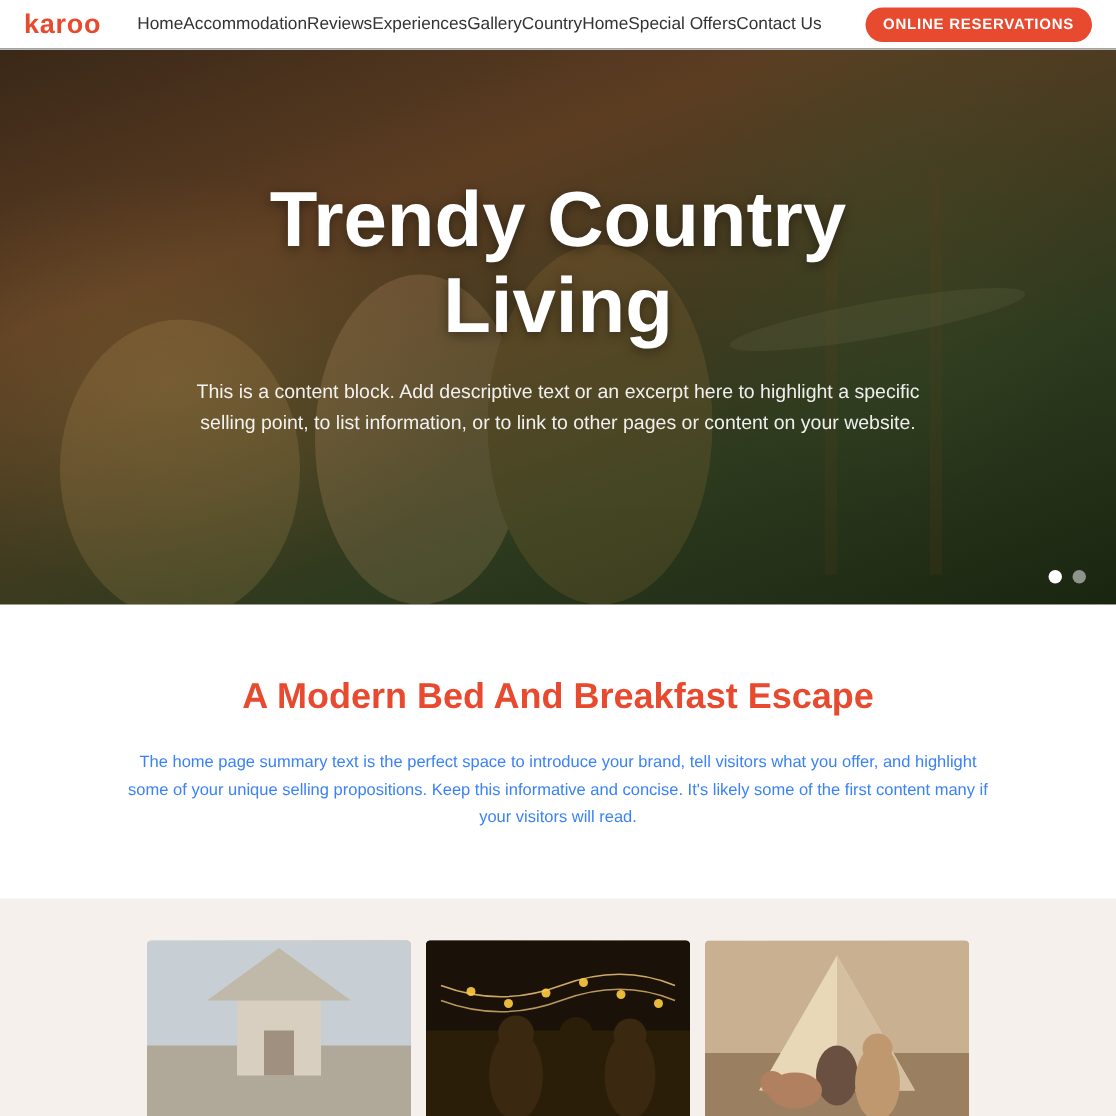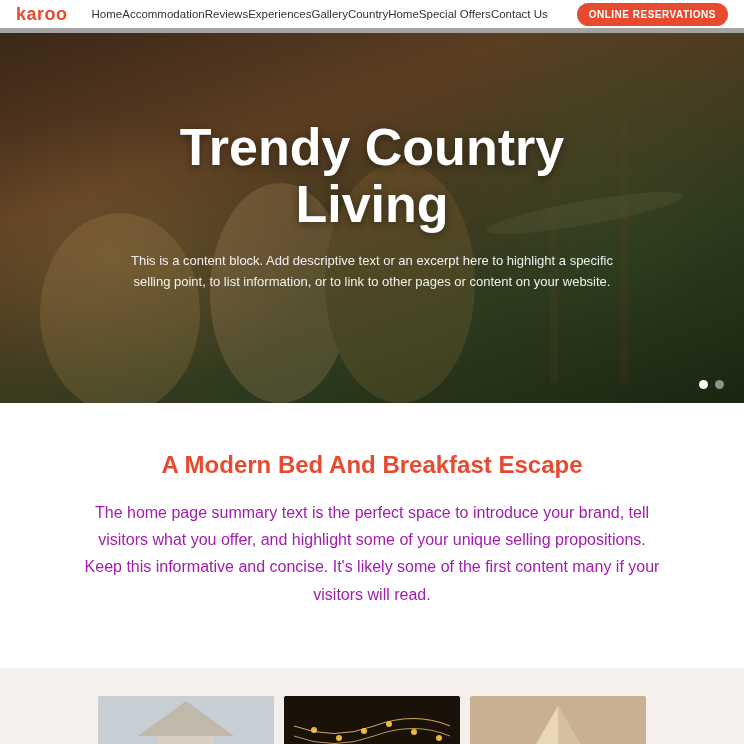--- a/index.html
+++ b/index.html
@@ -5,21 +5,21 @@
     * { margin: 0; padding: 0; box-sizing: border-box; }
     body { font-family: 'Helvetica Neue', Arial, sans-serif; width: 744px; overflow-x: hidden; background: #fff; }
 
     
     nav {
       display: flex;
       align-items: center;
       height: 33px;
       background: #fff;
       padding: 0 16px;
-      border-bottom: 5px solid #a3a3a3;
+      border-bottom: 1px solid #a3a3a3;
       position: relative;
       z-index: 10;
     }
     .nav-logo {
       font-size: 18px;
       font-weight: 700;
       color: #e84a2f;
       margin-right: 24px;
       letter-spacing: 0.5px;
     }
@@ -121,32 +121,32 @@
       background: rgba(255,255,255,0.5);
     }
     .dot.active {
       background: #fff;
     }
 
     
     .intro-section {
       background: #fff;
       text-align: center;
-      padding: 48px 80px 60px;
+      padding: 48px 80px 44px;
     }
     .intro-heading {
       font-size: 24px;
       font-weight: 700;
       color: #e84a2f;
       margin-bottom: 20px;
     }
     .intro-text {
-      font-size: 16px;
+      font-size: 11px;
       line-height: 1.7;
-      color: #a21caf;
+      color: #3b82f6;
       margin-top: 16px;
     }
 
     
     .gallery-section {
       background: #f5f0eb;
       padding: 28px 16px 0;
     }
     .gallery-row {
       display: flex;

